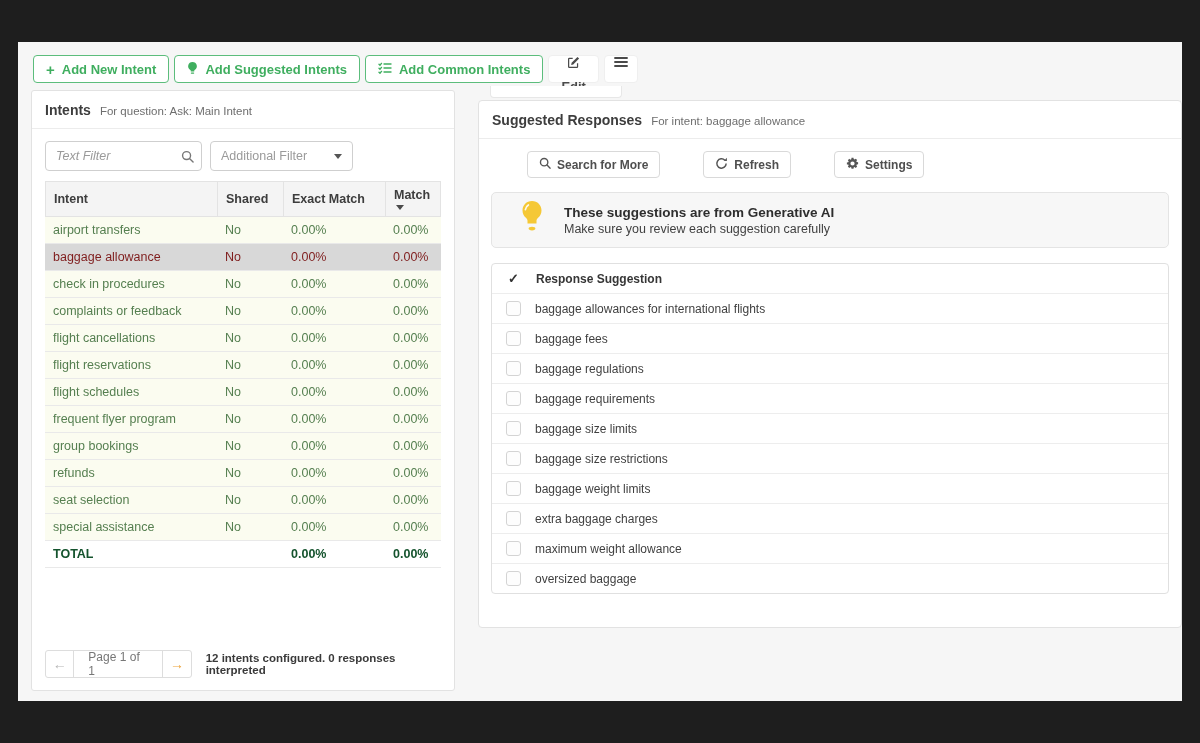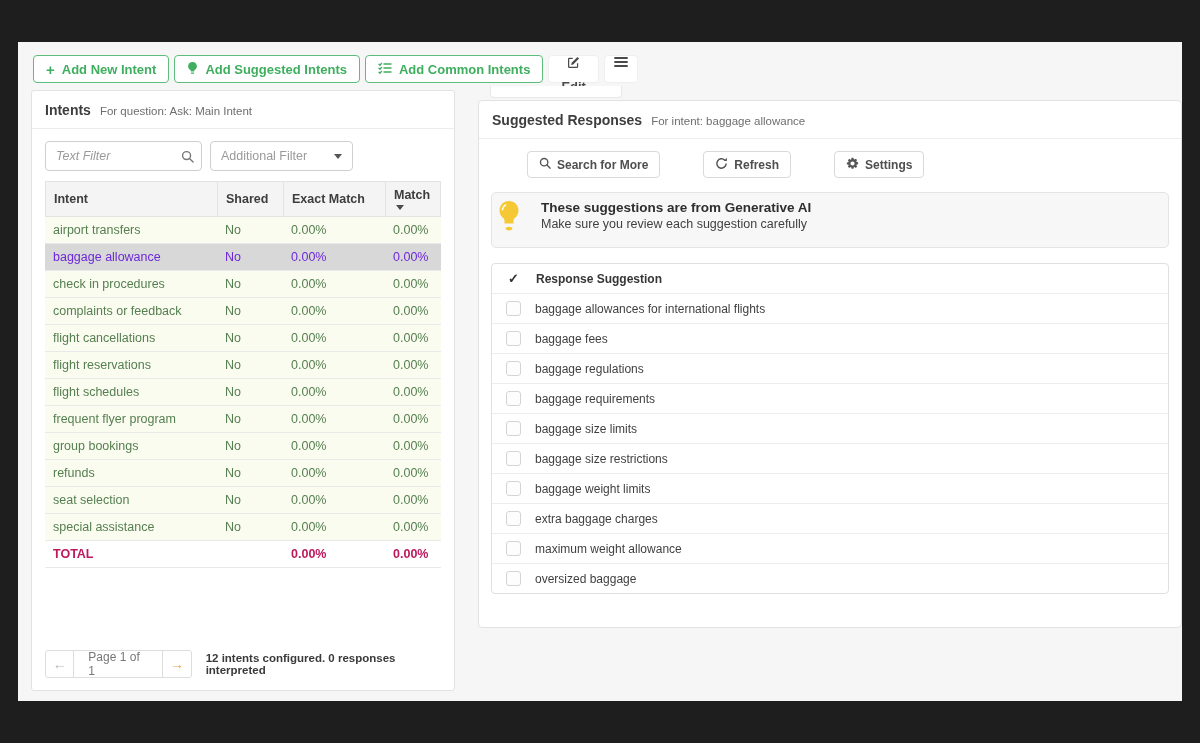--- a/index.html
+++ b/index.html
@@ -33,39 +33,39 @@
 
   .itable { margin:0 13px; font-size:12.5px; }
   .thead { display:flex; background:#f4f4f4; border:1px solid #e3e3e3; height:36px; }
   .th { padding:0 8px; font-weight:700; color:#3d3d3d; display:flex; align-items:center; border-right:1px solid #e3e3e3; }
   .th:last-child { border-right:none; }
   .th-match { flex-direction:column; align-items:flex-start; justify-content:center; gap:3px; }
   .sort-caret { width:0; height:0; border-left:4px solid transparent; border-right:4px solid transparent; border-top:5px solid #4a4a4a; margin-left:2px; }
   .col-intent { width:172px; } .col-shared { width:66px; } .col-exact { width:102px; } .col-match { flex:1; }
   .trow { display:flex; height:27px; align-items:center; background:#fbfcf0; border-bottom:1px solid #e9e9e9; color:#557f50; cursor:pointer; }
   .trow .td { padding:0 8px; overflow:hidden; white-space:nowrap; }
-  .trow.selected { background:#d8d8d8; color:#6d28d9; }
-  .trow-total { background:#fff; color:#be185d; font-weight:700; cursor:default; }
+  .trow.selected { background:#d8d8d8; color:#7f1d1d; }
+  .trow-total { background:#fff; color:#14532d; font-weight:700; cursor:default; }
 
   .pagination { position:absolute; left:13px; bottom:12px; display:flex; align-items:center; }
   .pg-group { display:flex; border:1px solid #ddd; border-radius:3px; overflow:hidden; background:#fff; }
   .pg-cell { height:26px; display:flex; align-items:center; justify-content:center; font-size:12px; }
   .pg-arrow { width:29px; cursor:pointer; font-size:14px; }
   .pg-prev { color:#b5b5b5; border-right:1px solid #ddd; }
   .pg-next { color:#eda43b; border-left:1px solid #ddd; }
   .pg-label { padding:0 14px; color:#777; }
   .status { margin-left:14px; font-size:11.5px; font-weight:700; color:#3a3a3a; }
 
   
   .partial-el { position:absolute; left:472px; top:44px; width:132px; height:12px; background:#fff; border:1px solid #e7e7e7; border-top:none; border-radius:0 0 4px 4px; }
   .responses-card { position:absolute; left:460px; top:58px; width:704px; height:528px; background:#fff; border:1px solid #e2e2e2; border-radius:4px; }
   .actions { display:flex; gap:7px; padding:12px 12px 10px; }
   .action-btn { display:flex; align-items:center; gap:6px; height:27px; padding:0 11px; background:#fff; border:1px solid #d9d9d9; border-radius:4px; font-size:12px; color:#4f4f4f; font-weight:600; cursor:pointer;margin-left:36px; }
 
-  .notice { display:flex; gap:20px; margin:4px 12px 15px; border:1px solid #e4e4e4; background:#f7f7f7; border-radius:5px; padding:7px 5px; }
+  .notice { display:flex; align-items:center; gap:20px; margin:4px 12px 15px; border:1px solid #e4e4e4; background:#f7f7f7; border-radius:5px; padding:7px 28px; }
   .notice-title { font-size:13.5px; font-weight:700; color:#2e2e2e; }
   .notice-sub { font-size:12.5px; color:#3f3f3f; margin-top:2px; }
 
   .sugg-list { margin:0 12px; border:1px solid #e0e0e0; border-radius:4px; overflow:hidden; background:#fff; }
   .sugg-header { display:flex; align-items:center; gap:15px; padding:7px 14px; font-size:12px; font-weight:700; color:#363636; }
   .check-glyph { font-size:13px; font-weight:700; color:#333; width:15px; text-align:center; }
   .sugg-row { display:flex; align-items:center; gap:14px; padding:7px 14px; border-top:1px solid #ededed; font-size:12px; color:#3f3f3f; }
   .checkbox { width:15px; height:15px; border:1px solid #d4d4d4; border-radius:3px; background:#fdfdfd; flex:0 0 auto; cursor:pointer; }
 </style>
 </head>

